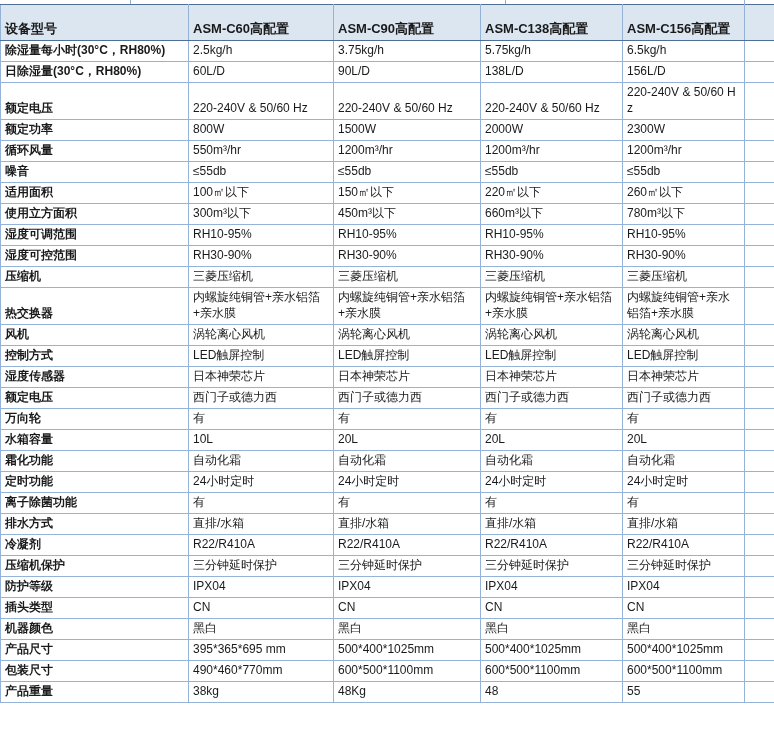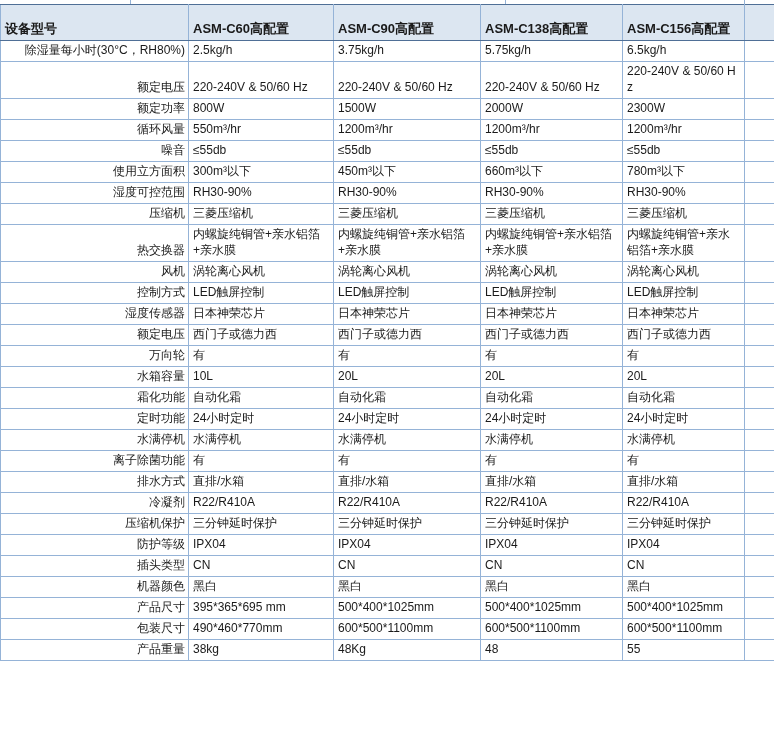--- a/index.html
+++ b/index.html
@@ -30,21 +30,21 @@
   }
   table.spec tr{height:20px;}
   table.spec thead tr{height:36px;}
   table.spec thead th{
     background:var(--header-fill);
     font-size:13px;
     font-weight:bold;
     border-top-color:#4f6f96;
     border-bottom-color:#4f6f96;
   }
-  table.spec tbody th{font-weight:normal;text-align:right;}
+  table.spec tbody th{font-weight:bold;}
   table.spec td{font-weight:normal;}
   td.filler,th.filler{
     border-right:none;
     background:#fff;
   }
   thead th.filler{border-top-color:var(--border);border-bottom-color:var(--border);}
 </style>
 </head>
 <body>
 
@@ -76,20 +76,28 @@
   <tbody>
       <tr>
         <th>除湿量每小时(30°C，RH80%)</th>
         <td>2.5kg/h</td>
         <td>3.75kg/h</td>
         <td>5.75kg/h</td>
         <td>6.5kg/h</td>
         <td class="filler"></td>
       </tr>
       <tr>
+        <th>日除湿量(30°C，RH80%)</th>
+        <td>60L/D</td>
+        <td>90L/D</td>
+        <td>138L/D</td>
+        <td>156L/D</td>
+        <td class="filler"></td>
+      </tr>
+      <tr>
         <th>额定电压</th>
         <td>220-240V &amp; 50/60 Hz</td>
         <td>220-240V &amp; 50/60 Hz</td>
         <td>220-240V &amp; 50/60 Hz</td>
         <td>220-240V &amp; 50/60 Hz</td>
         <td class="filler"></td>
       </tr>
       <tr>
         <th>额定功率</th>
         <td>800W</td>
@@ -108,28 +116,44 @@
       </tr>
       <tr>
         <th>噪音</th>
         <td>≤55db</td>
         <td>≤55db</td>
         <td>≤55db</td>
         <td>≤55db</td>
         <td class="filler"></td>
       </tr>
       <tr>
+        <th>适用面积</th>
+        <td>100㎡以下</td>
+        <td>150㎡以下</td>
+        <td>220㎡以下</td>
+        <td>260㎡以下</td>
+        <td class="filler"></td>
+      </tr>
+      <tr>
         <th>使用立方面积</th>
         <td>300m³以下</td>
         <td>450m³以下</td>
         <td>660m³以下</td>
         <td>780m³以下</td>
         <td class="filler"></td>
       </tr>
       <tr>
+        <th>湿度可调范围</th>
+        <td>RH10-95%</td>
+        <td>RH10-95%</td>
+        <td>RH10-95%</td>
+        <td>RH10-95%</td>
+        <td class="filler"></td>
+      </tr>
+      <tr>
         <th>湿度可控范围</th>
         <td>RH30-90%</td>
         <td>RH30-90%</td>
         <td>RH30-90%</td>
         <td>RH30-90%</td>
         <td class="filler"></td>
       </tr>
       <tr>
         <th>压缩机</th>
         <td>三菱压缩机</td>
@@ -204,28 +228,20 @@
       </tr>
       <tr>
         <th>定时功能</th>
         <td>24小时定时</td>
         <td>24小时定时</td>
         <td>24小时定时</td>
         <td>24小时定时</td>
         <td class="filler"></td>
       </tr>
       <tr>
-        <th>水满停机</th>
-        <td>水满停机</td>
-        <td>水满停机</td>
-        <td>水满停机</td>
-        <td>水满停机</td>
-        <td class="filler"></td>
-      </tr>
-      <tr>
         <th>离子除菌功能</th>
         <td>有</td>
         <td>有</td>
         <td>有</td>
         <td>有</td>
         <td class="filler"></td>
       </tr>
       <tr>
         <th>排水方式</th>
         <td>直排/水箱</td>

